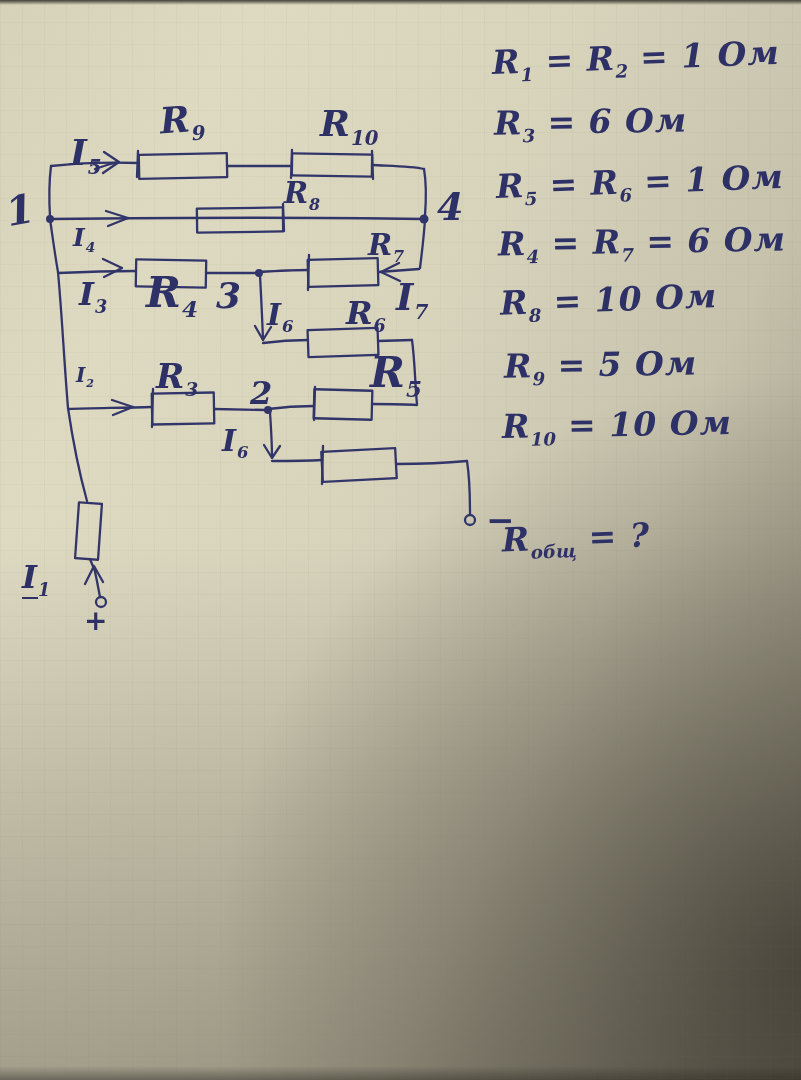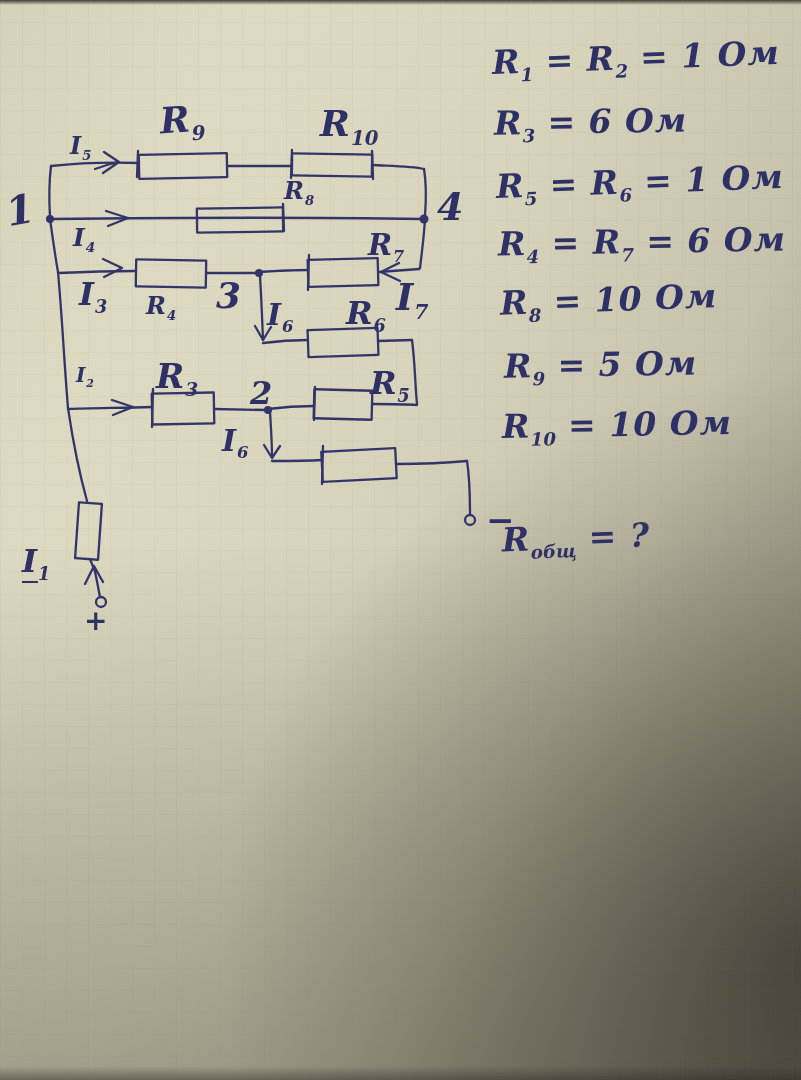--- a/index.html
+++ b/index.html
@@ -128,37 +128,37 @@
     <circle class="dot" cx="424" cy="219" r="4.5"></circle>
     <circle class="dot" cx="259" cy="273" r="4"></circle>
     <circle class="dot" cx="268" cy="410" r="4"></circle>
   </svg>
 
   <span class="lbl" style="left:6px;top:186px;font-size:40px;transform:rotate(-10deg)"><span>1</span></span>
   <span class="lbl" style="left:437px;top:184px;font-size:38px"><span>4</span></span>
   <span class="lbl" style="left:216px;top:274px;font-size:36px"><span>3</span></span>
   <span class="lbl" style="left:250px;top:374px;font-size:32px"><span>2</span></span>
 
-  <span class="lbl" style="left:70px;top:131px;font-size:24px"><span>I</span><span class="s">5</span></span>
+  <span class="lbl" style="left:70px;top:131px;font-size:36px"><span>I</span><span class="s">5</span></span>
   <span class="lbl" style="left:73px;top:223px;font-size:25px"><span>I</span><span class="s">4</span></span>
   <span class="lbl" style="left:79px;top:275px;font-size:32px"><span>I</span><span class="s">3</span></span>
   <span class="lbl" style="left:76px;top:363px;font-size:20px"><span>I</span><span class="s">2</span></span>
   <span class="lbl" style="left:267px;top:297px;font-size:30px"><span>I</span><span class="s">6</span></span>
   <span class="lbl" style="left:222px;top:423px;font-size:30px"><span>I</span><span class="s">6</span></span>
   <span class="lbl" style="left:396px;top:275px;font-size:37px"><span>I</span><span class="s">7</span></span>
-  <span class="lbl" style="left:22px;top:542px;font-size:32px"><span class="ul">I</span><span class="s">1</span></span>
+  <span class="lbl" style="left:22px;top:558px;font-size:32px"><span class="ul">I</span><span class="s">1</span></span>
 
   <span class="lbl" style="left:160px;top:98px;font-size:36px;transform:rotate(-4deg)"><span>R</span><span class="s">9</span></span>
   <span class="lbl" style="left:320px;top:102px;font-size:36px"><span>R</span><span class="s">10</span></span>
-  <span class="lbl" style="left:284px;top:176px;font-size:24px"><span>R</span><span class="s">8</span></span>
+  <span class="lbl" style="left:284px;top:176px;font-size:29px"><span>R</span><span class="s">8</span></span>
   <span class="lbl" style="left:368px;top:228px;font-size:29px"><span>R</span><span class="s">7</span></span>
-  <span class="lbl" style="left:146px;top:291px;font-size:24px"><span>R</span><span class="s">4</span></span>
+  <span class="lbl" style="left:146px;top:268px;font-size:42px"><span>R</span><span class="s">4</span></span>
   <span class="lbl" style="left:346px;top:294px;font-size:32px"><span>R</span><span class="s">6</span></span>
   <span class="lbl" style="left:156px;top:356px;font-size:34px"><span>R</span><span class="s">3</span></span>
-  <span class="lbl" style="left:370px;top:364px;font-size:32px"><span>R</span><span class="s">5</span></span>
+  <span class="lbl" style="left:370px;top:348px;font-size:42px"><span>R</span><span class="s">5</span></span>
 
   <span class="lbl" style="left:84px;top:604px;font-size:28px;font-style:normal"><span>+</span></span>
   <span class="lbl" style="left:486px;top:500px;font-size:34px;font-style:normal"><span>−</span></span>
 
   <div class="equations">
     <div class="eq"><span>R</span><span class="s">1</span><span> = </span><span>R</span><span class="s">2</span><span> = 1 Ом</span></div>
     <div class="eq"><span>R</span><span class="s">3</span><span> = 6 Ом</span></div>
     <div class="eq"><span>R</span><span class="s">5</span><span> = </span><span>R</span><span class="s">6</span><span> = 1 Ом</span></div>
     <div class="eq"><span>R</span><span class="s">4</span><span> = </span><span>R</span><span class="s">7</span><span> = 6 Ом</span></div>
     <div class="eq"><span>R</span><span class="s">8</span><span> = 10 Ом</span></div>

